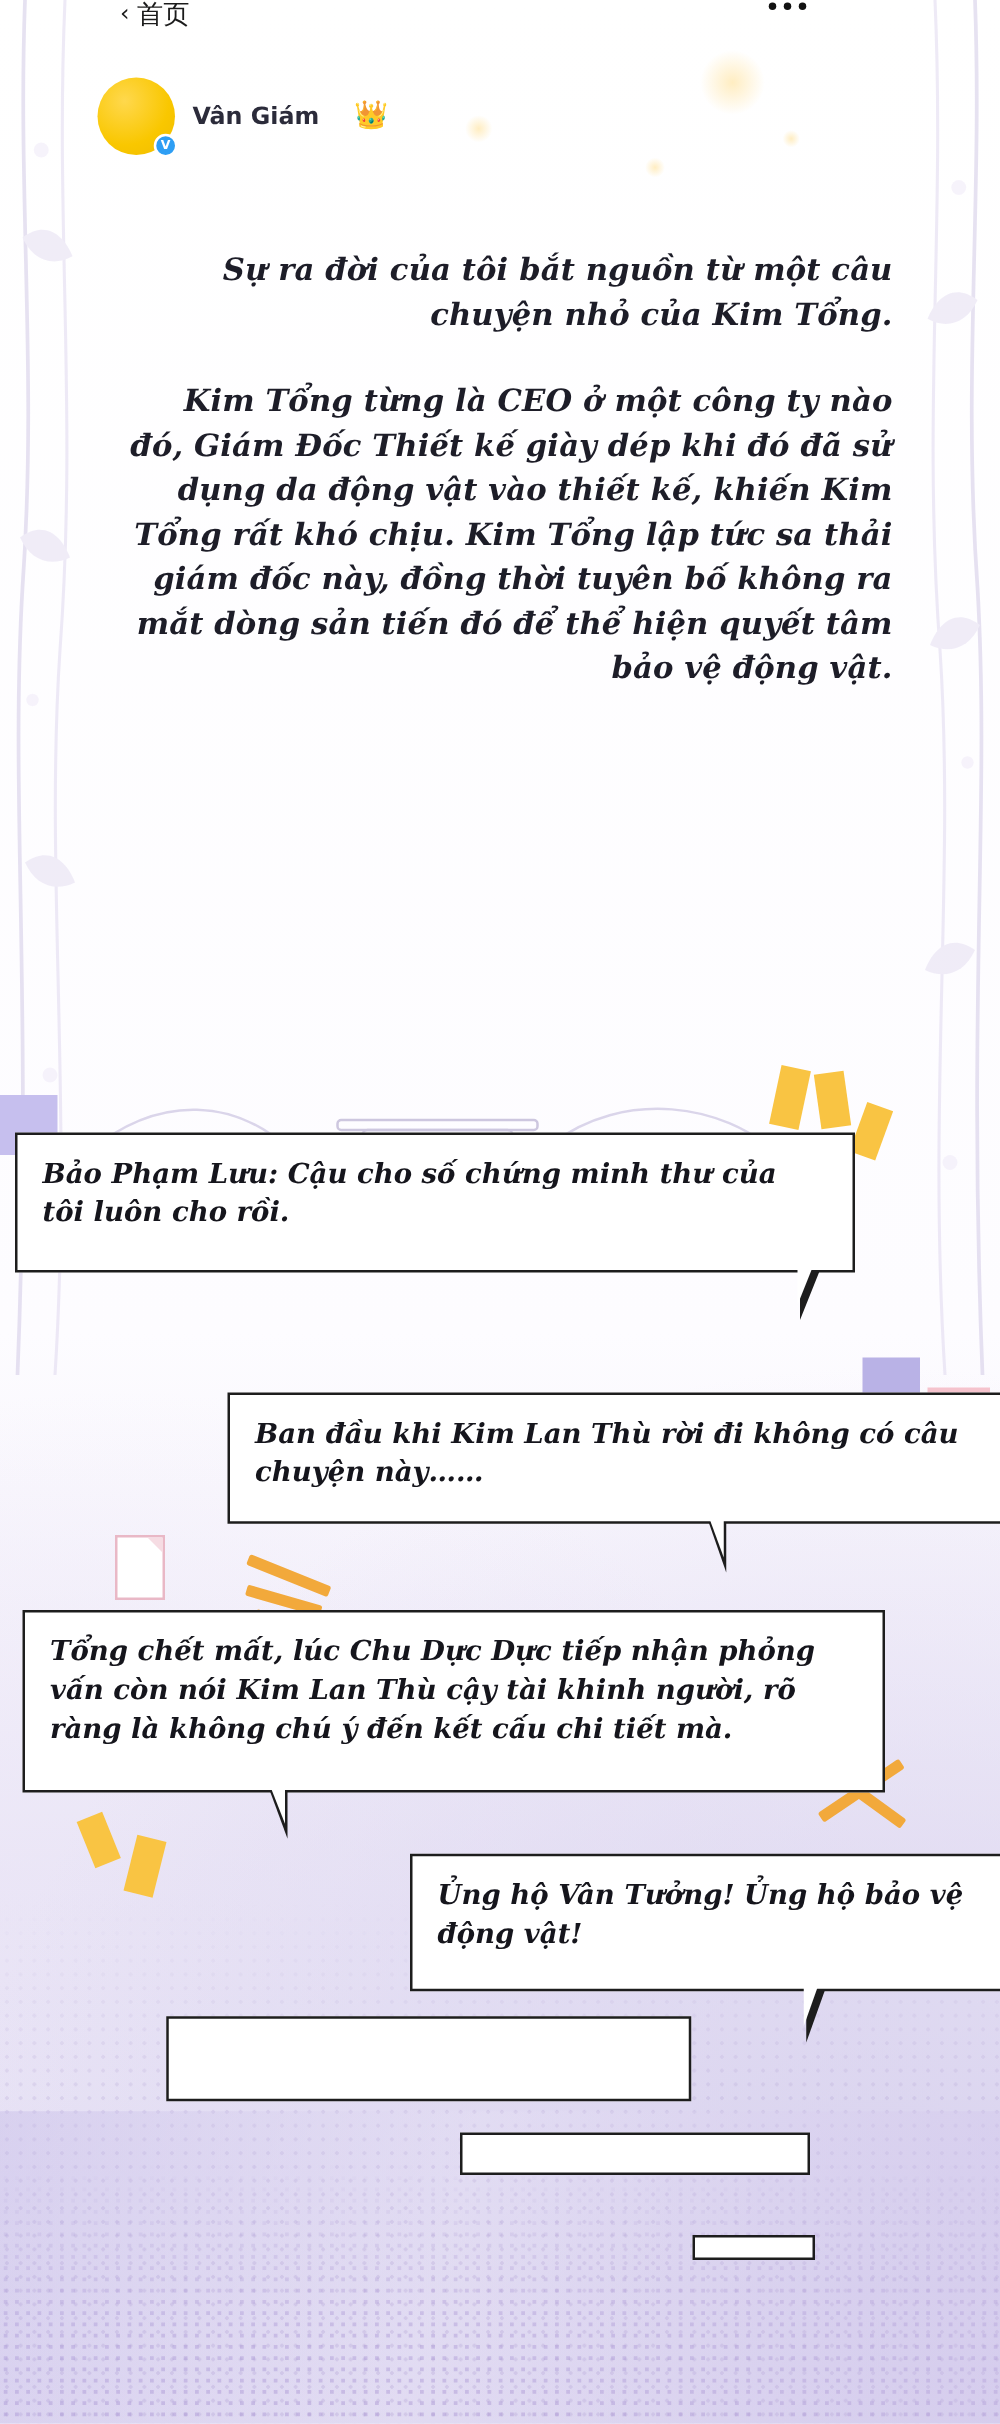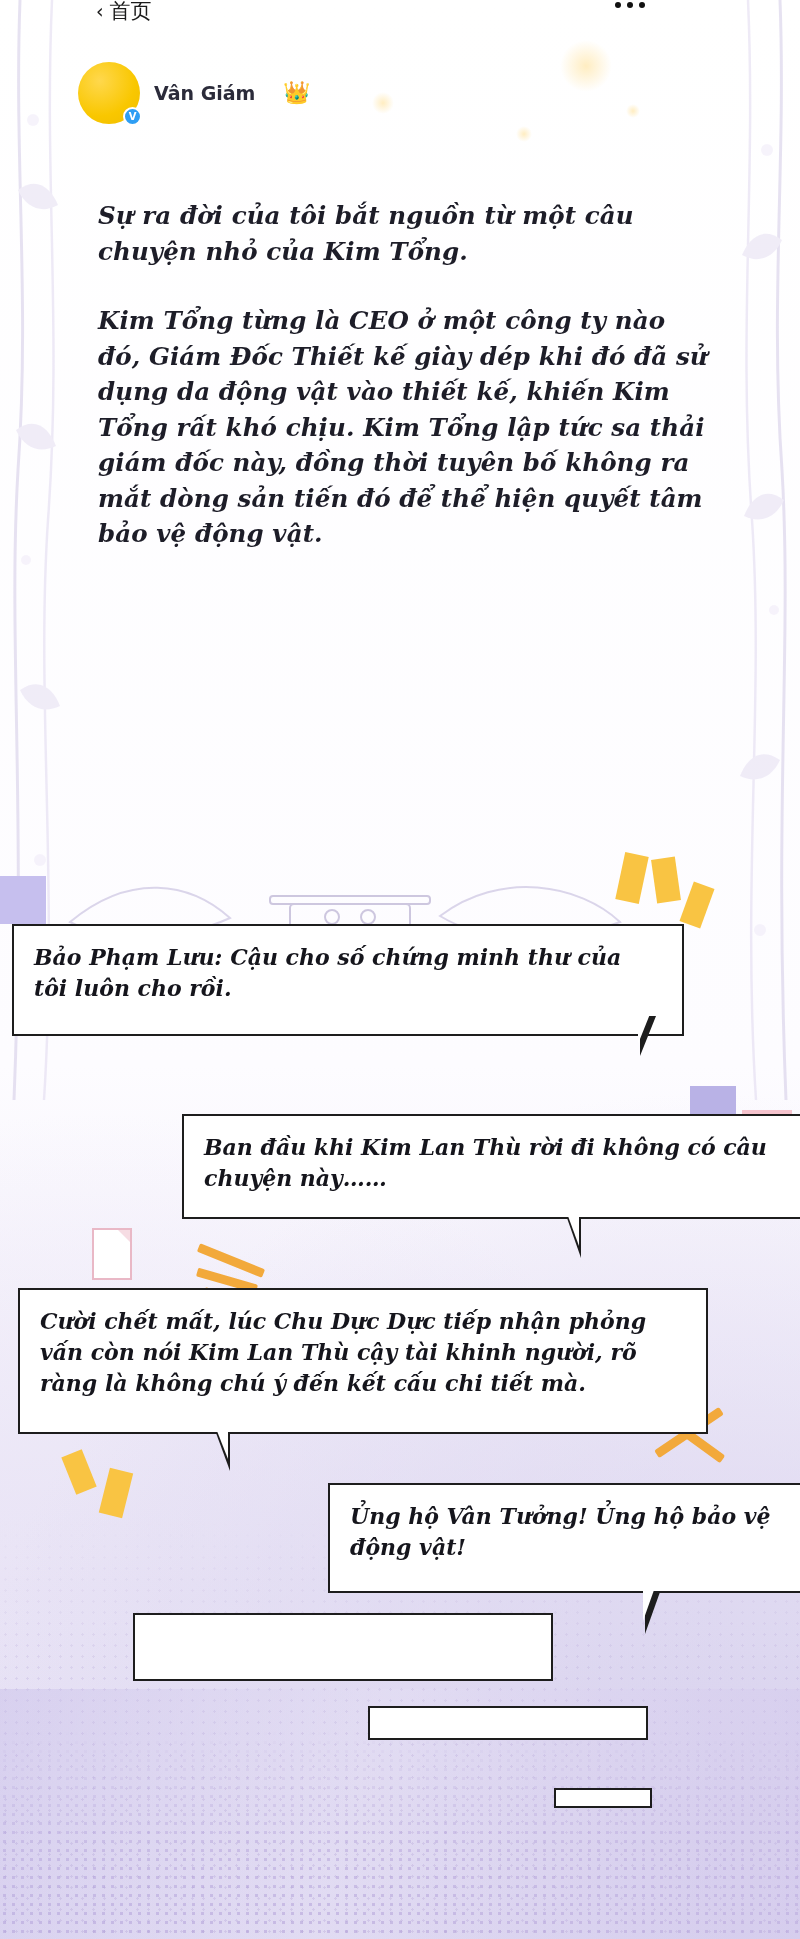--- a/index.html
+++ b/index.html
@@ -136,20 +136,21 @@
   }
   .crown-icon { margin-left: 14px; font-size: 22px; line-height: 1; }
 
   
   .article {
     position: absolute;
     left: 98px;
     right: 86px;
     top: 198px;
     z-index: 10;
+    text-align: right;
   }
   .para {
     font-family: "DejaVu Serif", serif;
     font-style: italic;
     font-weight: bold;
     font-size: 24.5px;
     line-height: 1.45;
     color: #1d1d28;
     letter-spacing: .1px;
     margin: 0 0 34px 0;
@@ -174,21 +175,21 @@
     padding: 16px 20px 14px 20px;
     display: block;
   }
   
   .tail {
     position: absolute;
     width: 0; height: 0;
     z-index: 12;
   }
 
-  .b1 { left: 12px; top: 906px; width: 672px; min-height: 112px; margin-top: 18px; }
+  .b1 { left: 12px; top: 906px; width: 672px; min-height: 112px; }
   .b1-tail {
     left: 640px; top: 1016px;
     border-left: 16px solid #1d1d1d;
     border-bottom: 40px solid transparent;
   }
   .b1-tail-in {
     position: absolute;
     left: 638px; top: 1014px;
     width: 0; height: 0;
     border-left: 12px solid #ffffff;
@@ -396,21 +397,21 @@
   <div class="tail b1-tail"></div>
   <div class="b1-tail-in"></div>
 
   <div class="bubble b2">
     <span class="txt">Ban đầu khi Kim Lan Thù rời đi không có câu chuyện này……</span>
   </div>
   <div class="b2-tail-out"></div>
   <div class="b2-tail-in"></div>
 
   <div class="bubble b3">
-    <span class="txt">Cười chết mất, lúc Chu Dực Dực tiếp nhận phỏng vấn còn nói Kim Lan Thù cậy tài khinh người, rõ ràng là không chú ý đến kết cấu chi tiết mà.</span>
+    <span class="txt">Tổng chết mất, lúc Chu Dực Dực tiếp nhận phỏng vấn còn nói Kim Lan Thù cậy tài khinh người, rõ ràng là không chú ý đến kết cấu chi tiết mà.</span>
   </div>
   <div class="b3-tail-out"></div>
   <div class="b3-tail-in"></div>
 
   <div class="bubble b4">
     <span class="txt">Ủng hộ Vân Tưởng! Ủng hộ bảo vệ động vật!</span>
   </div>
   <div class="b4-tail-out"></div>
   <div class="b4-tail-in"></div>
 

